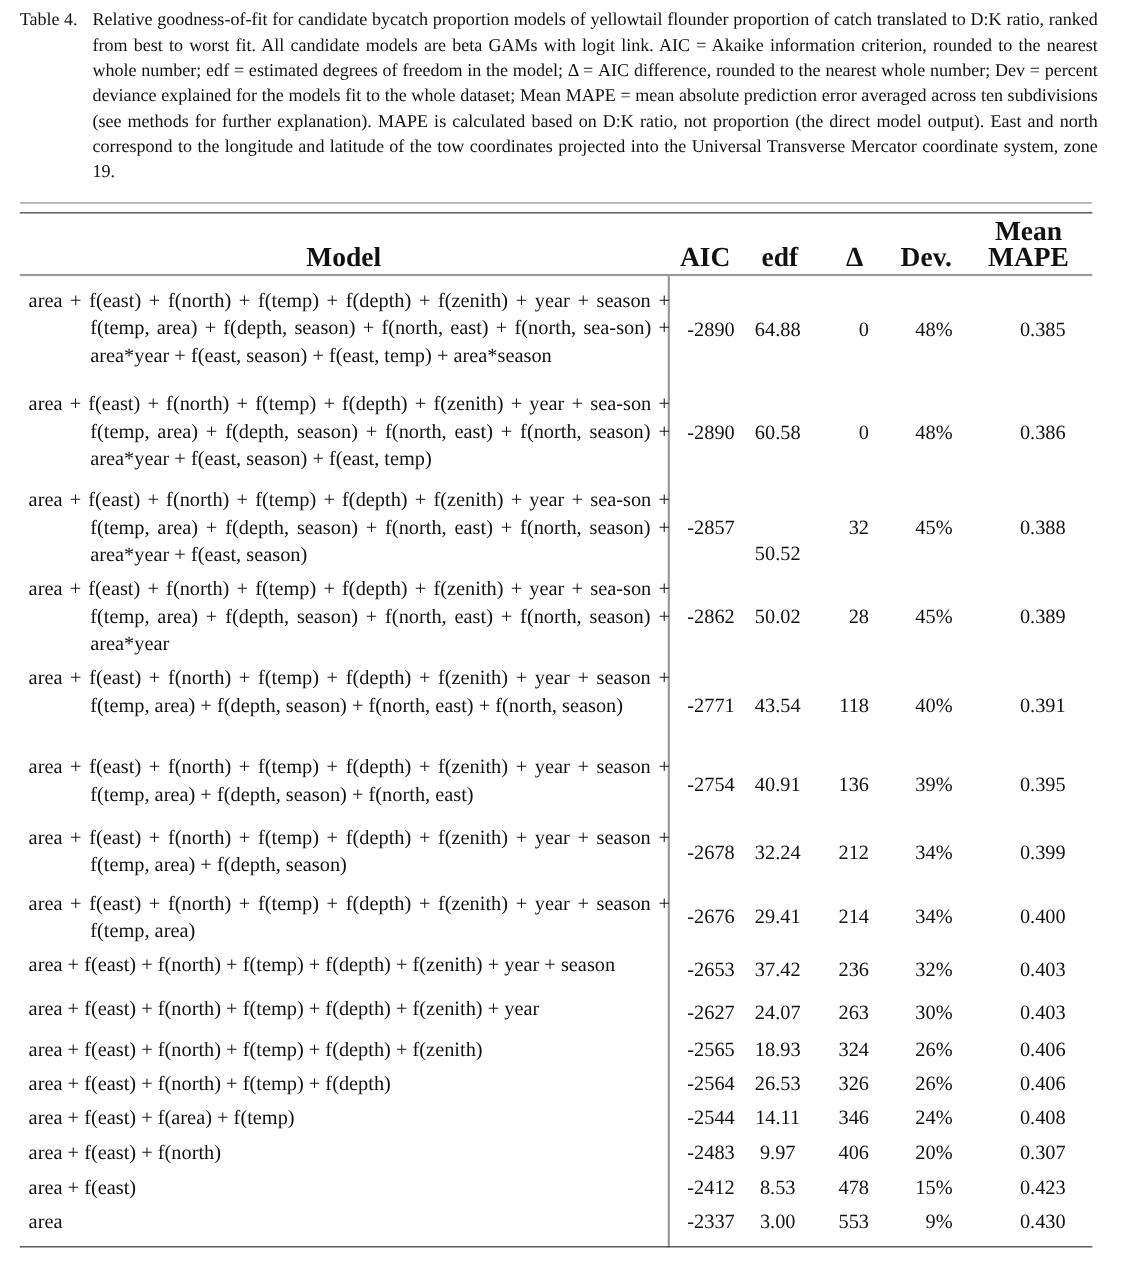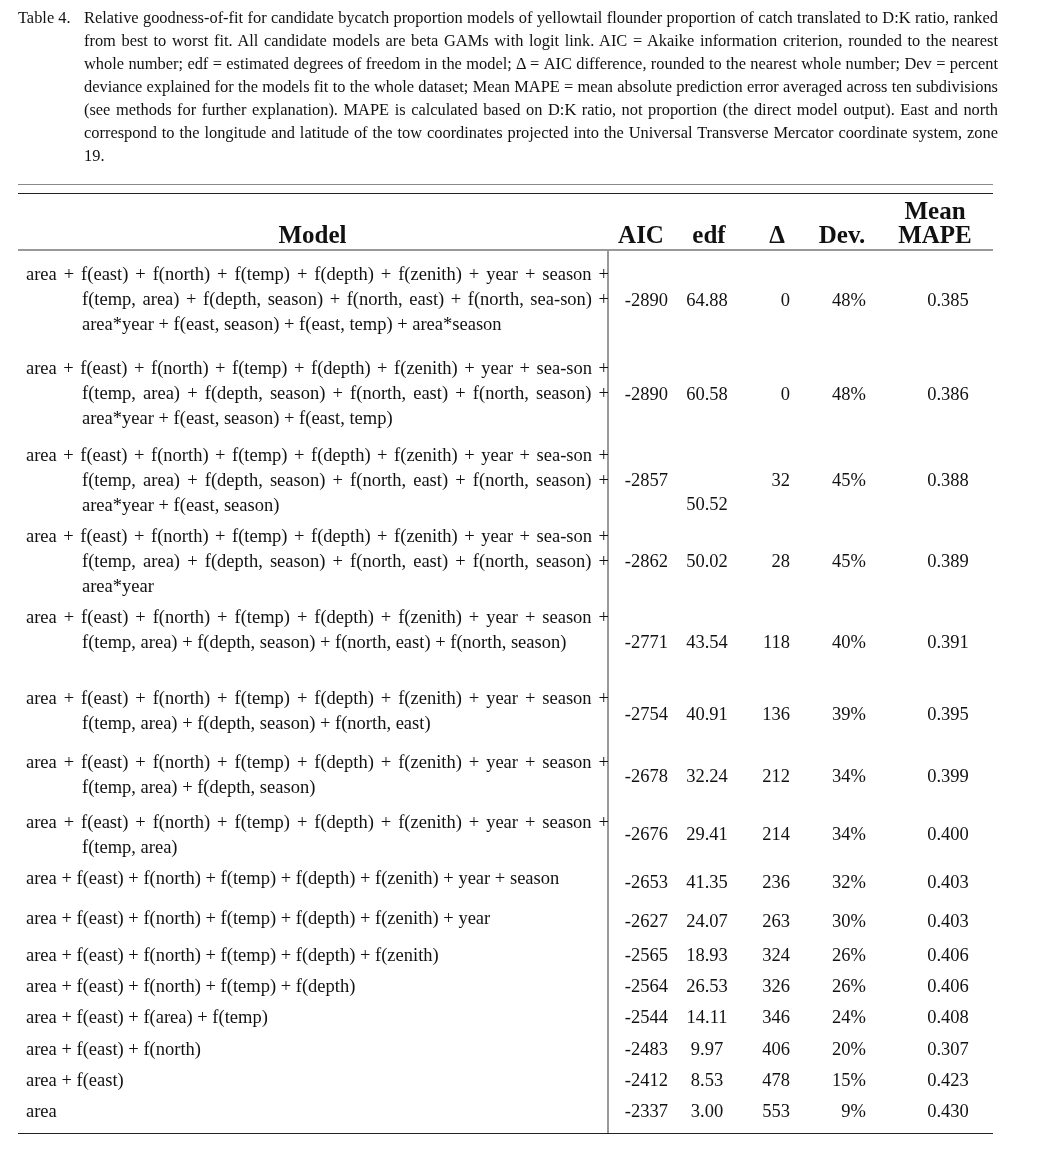--- a/index.html
+++ b/index.html
@@ -124,21 +124,21 @@
       <div class="model" style="top: 810px;">area + f(east) + f(north) + f(temp) + f(depth) + f(zenith) + year + season + f(temp, area)</div>
       <div class="cell c-aic" style="top: 822px;">-2676</div>
       <div class="cell c-edf" style="top: 822px;">29.41</div>
       <div class="cell c-delta" style="top: 822px;">214</div>
       <div class="cell c-dev" style="top: 822px;">34%</div>
       <div class="cell c-mape" style="top: 822px;">0.400</div>
     </div>
     <div class="row" style="top: 0px;">
       <div class="model" style="top: 866px;">area + f(east) + f(north) + f(temp) + f(depth) + f(zenith) + year + season</div>
       <div class="cell c-aic" style="top: 870px;">-2653</div>
-      <div class="cell c-edf" style="top: 870px;">41.35</div>
+      <div class="cell c-edf" style="top: 870px;">37.42</div>
       <div class="cell c-delta" style="top: 870px;">236</div>
       <div class="cell c-dev" style="top: 870px;">32%</div>
       <div class="cell c-mape" style="top: 870px;">0.403</div>
     </div>
     <div class="row" style="top: 0px;">
       <div class="model" style="top: 906px;">area + f(east) + f(north) + f(temp) + f(depth) + f(zenith) + year</div>
       <div class="cell c-aic" style="top: 909px;">-2627</div>
       <div class="cell c-edf" style="top: 909px;">24.07</div>
       <div class="cell c-delta" style="top: 909px;">263</div>
       <div class="cell c-dev" style="top: 909px;">30%</div>

